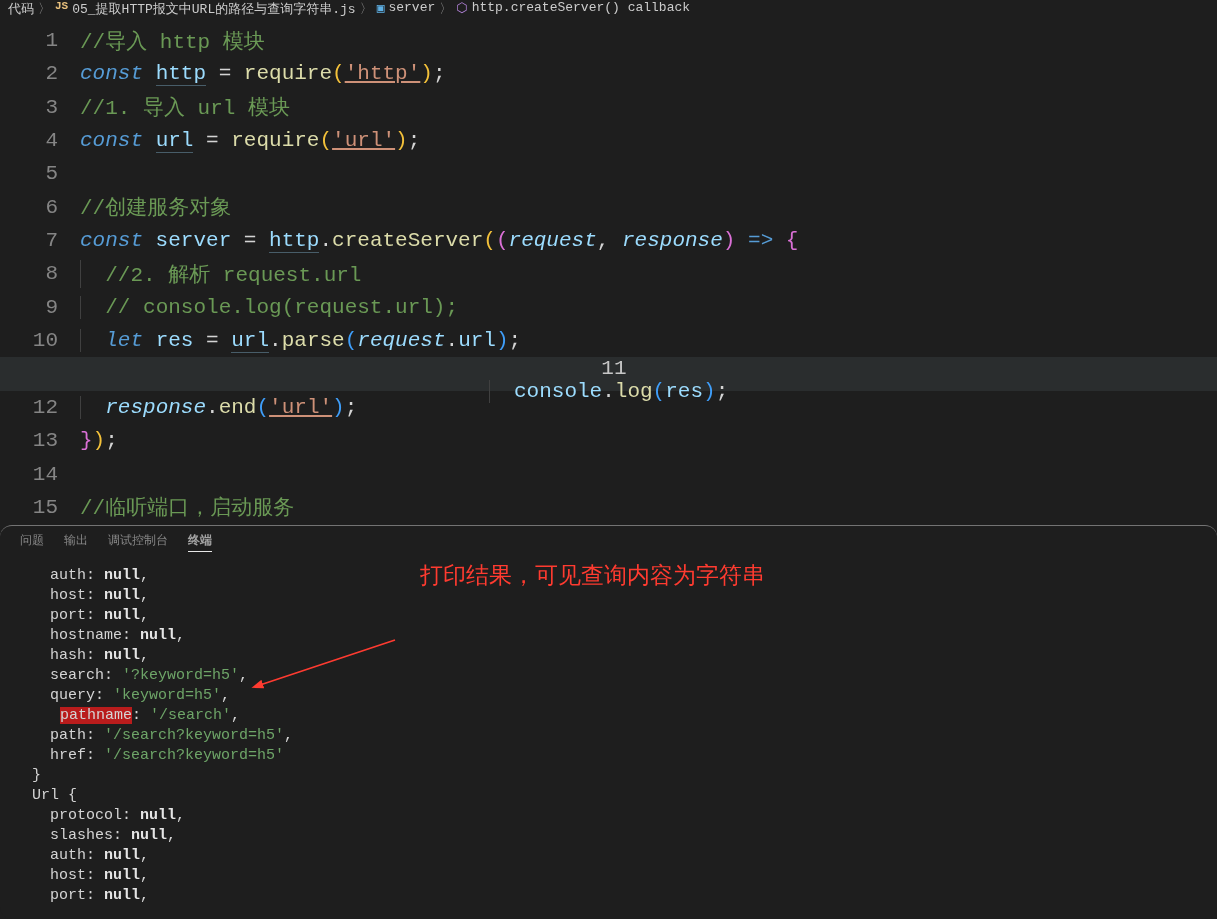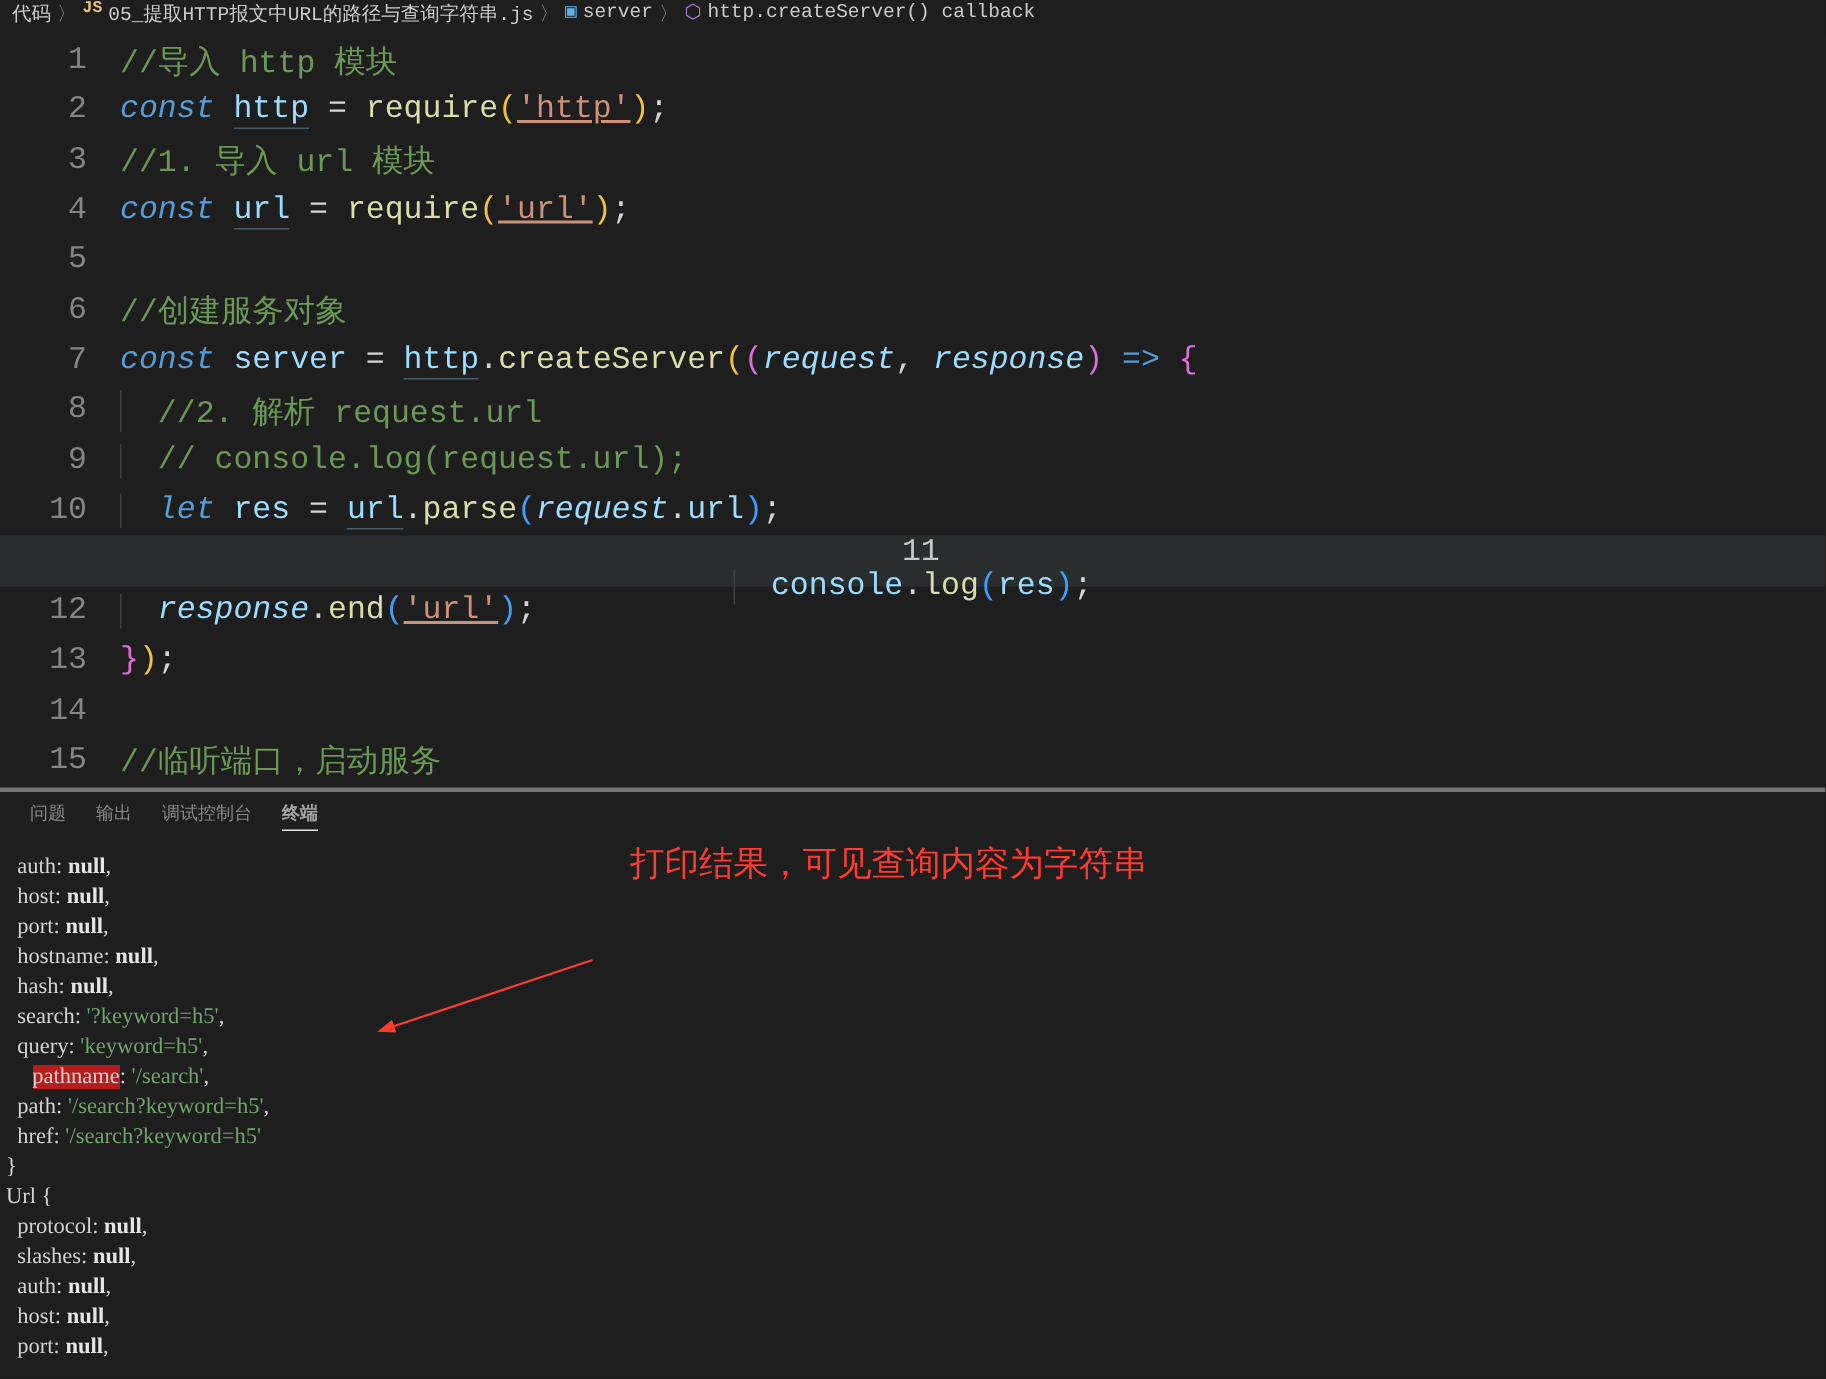--- a/index.html
+++ b/index.html
@@ -64,36 +64,37 @@
   .c-p1 { color: #f3c13a; }
   .c-p2 { color: #da70d6; }
   .c-p3 { color: #3f9ef9; }
   .c-param { color: #9cdcfe; font-style: italic; }
   .c-white { color: #d4d4d4;}
   .panel {
     position: absolute;
     left:0; right:0; bottom:0;
     top: 525px;
     background: #1e1e1e;
-    border-top: 3px solid #737373;
+    border-top: 1px solid #737373;
+    border-radius: 12px;
   }
   .panel-tabs {
     display: flex;
     gap: 20px;
     padding: 4px 20px;
     font-size: 12px;
     color: #888;
   }
   .panel-tab { cursor: pointer; padding: 2px 0;}
   .panel-tab.active { color: #a3a3a3; border-bottom: 1px solid #e7e7e7; font-weight: bold; }
   .terminal {
-    padding: 10px 20px 0 4px;
+    padding: 10px 20px 0 32px;
     font-size: 15px;
     line-height: 20px;
-    font-family: Liberation Serif, serif;
+    font-family: Liberation Mono, monospace;
   }
   .t-prop { color: #d4d4d4;}
   .t-null { color: #e5e5e5; font-weight: bold;}
   .t-str { color: #6ea568;}
   .t-hl { background: #b91c1c; margin-left: 10px;}
   .annotation {
     position: absolute;
     top: 560px;
     left: 420px;
     color: #ff3b30;

